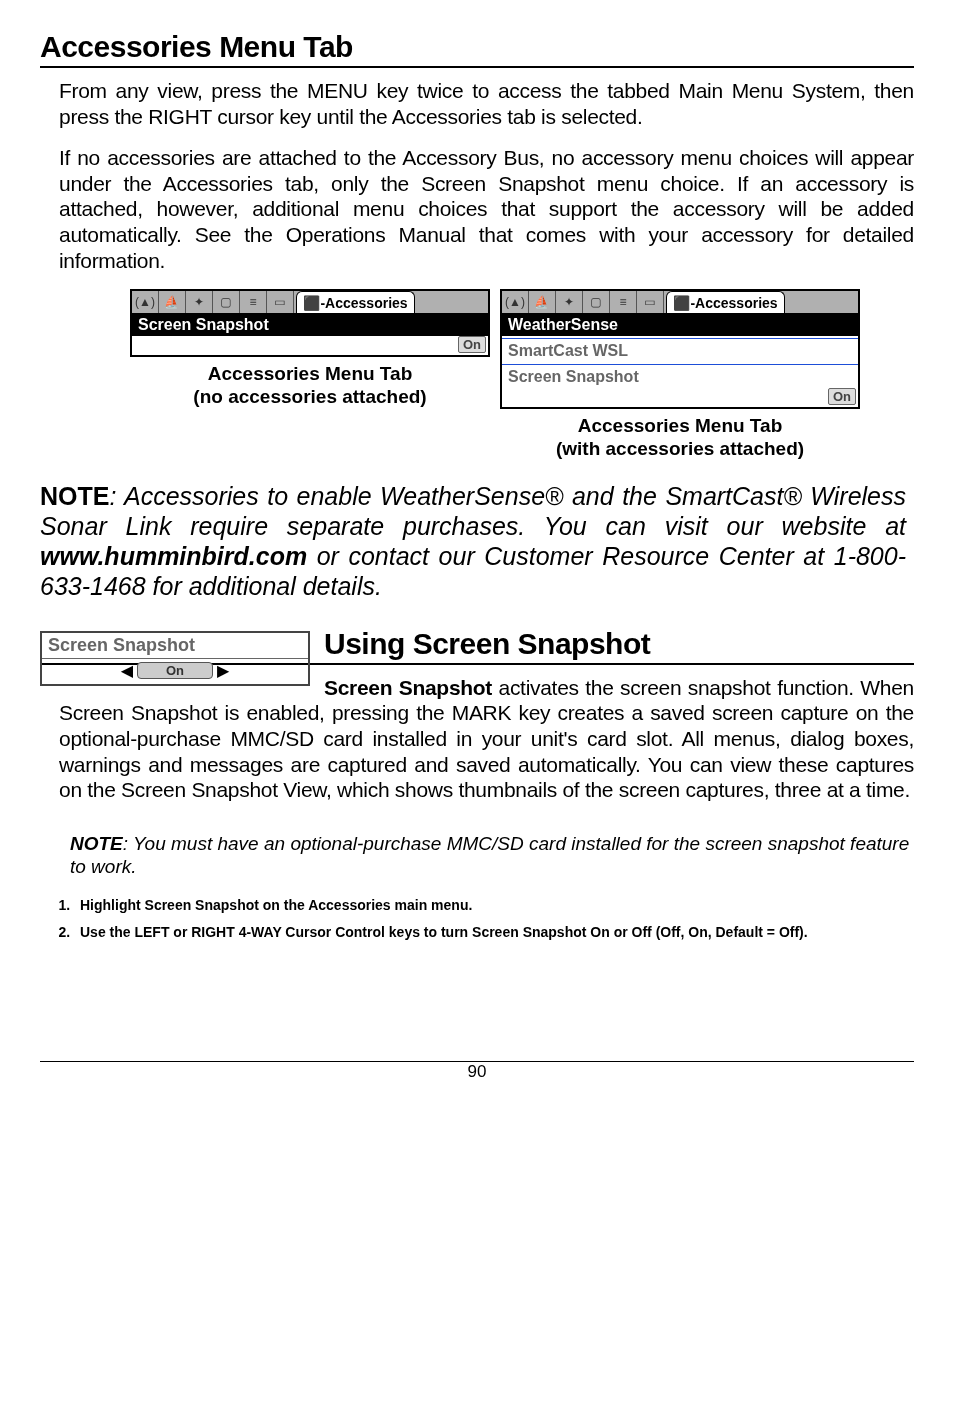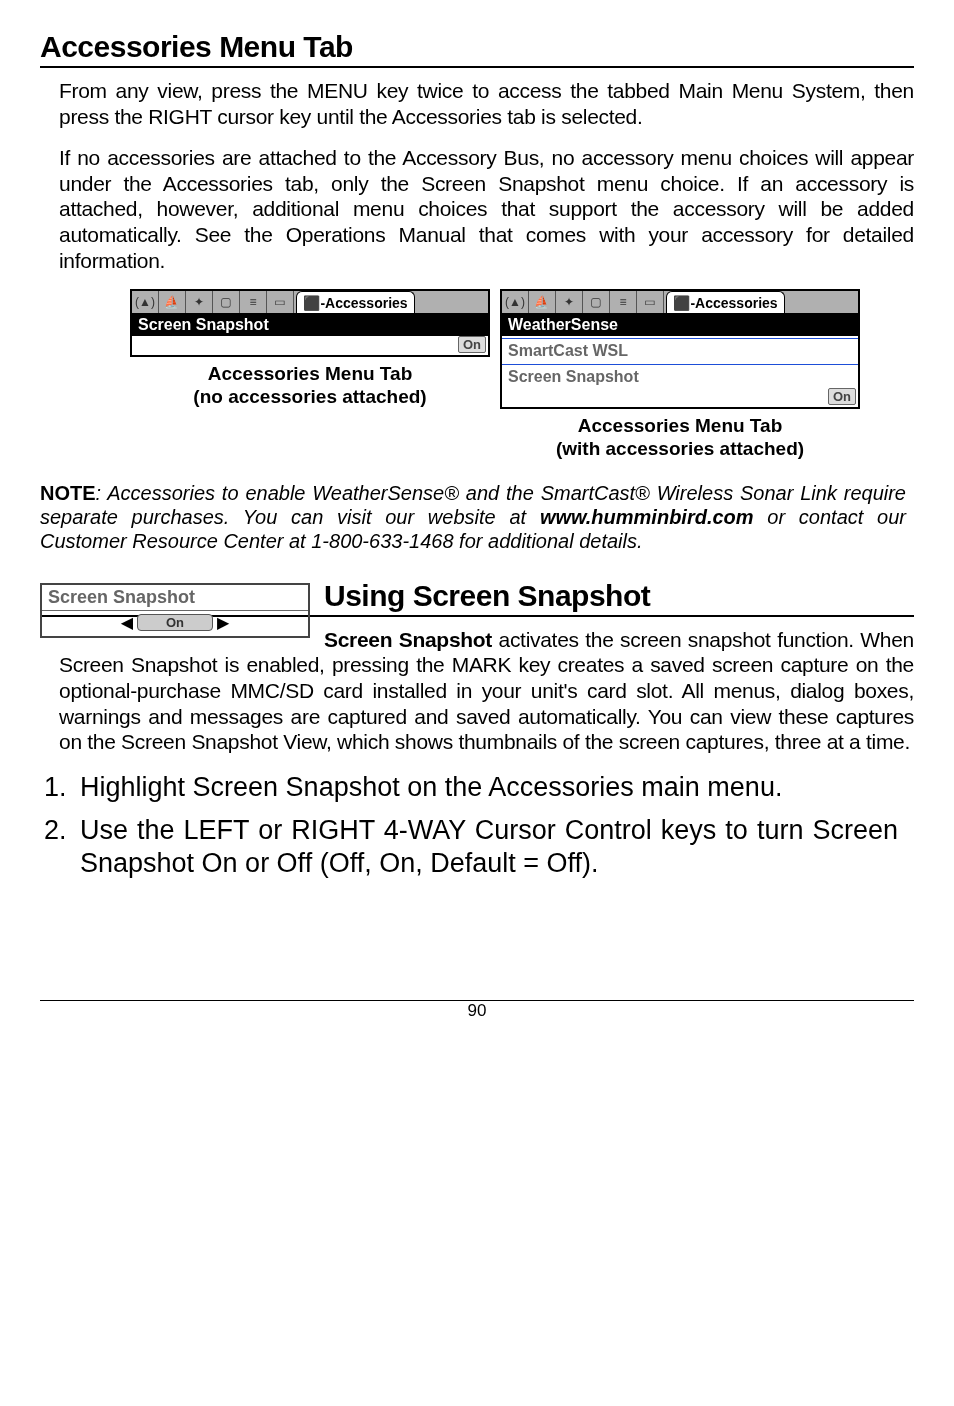--- a/index.html
+++ b/index.html
@@ -107,21 +107,21 @@
   }
   .menuitem-stack { border-top: 1px solid #1d4ed8; }
   .caption {
     text-align: center;
     font-weight: bold;
     font-size: 19px;
     margin-top: 6px;
     line-height: 1.2;
   }
   .note-block {
-    font-size: 20px;
+    font-size: 25px;
     font-style: italic;
     line-height: 1.2;
     margin: 18px 8px 26px 0;
     text-align: justify;
   }
   .note-block .lead { font-weight: bold; font-style: normal; }
   .note-block .bolditalic { font-weight: bold; }
   
   .snapshot-fig {
     float: left;
@@ -171,22 +171,23 @@
   
   .underline-head {
     font-weight: bold;
     text-decoration: underline;
     font-size: 21px;
     margin: 8px 0 10px 0;
   }
   ol {
     margin: 0 16px 0 34px;
     padding: 0;
-    font-size: 27px;
+    font-size: 14px;
     line-height: 1.22;
+    font-weight: bold;
   }
   ol li {
     margin-bottom: 10px;
     padding-left: 6px;
     text-align: justify;
   }
   
   .footer {
     margin-top: 120px;
     border-top: 1px solid #000;
@@ -277,20 +278,23 @@
   </div>
 
   <h1>Using Screen Snapshot</h1>
   <div class="rule"></div>
 
   <p class="condensed">
     <b>Screen Snapshot</b><span> activates the screen snapshot function. When Screen Snapshot is enabled, pressing the MARK key creates a saved screen capture on the optional-purchase MMC/SD card installed in your unit's card slot. All menus, dialog boxes, warnings and messages are captured and saved automatically. You can view these captures on the Screen Snapshot View, which shows thumbnails of the screen captures, three at a time.</span>
   </p>
   <div class="clear"></div>
 
+  <div class="indent-note">
+    <span class="lead">NOTE</span><span>: You must have an optional-purchase MMC/SD card installed for the screen snapshot feature to work.</span>
+  </div>
 
   <ol>
     <li>Highlight Screen Snapshot on the Accessories main menu.</li>
     <li>Use the LEFT or RIGHT 4-WAY Cursor Control keys to turn Screen Snapshot On or Off (Off, On, Default = Off).</li>
   </ol>
 </div>
 
 <div class="footer">
   <span>90</span>
 </div>

